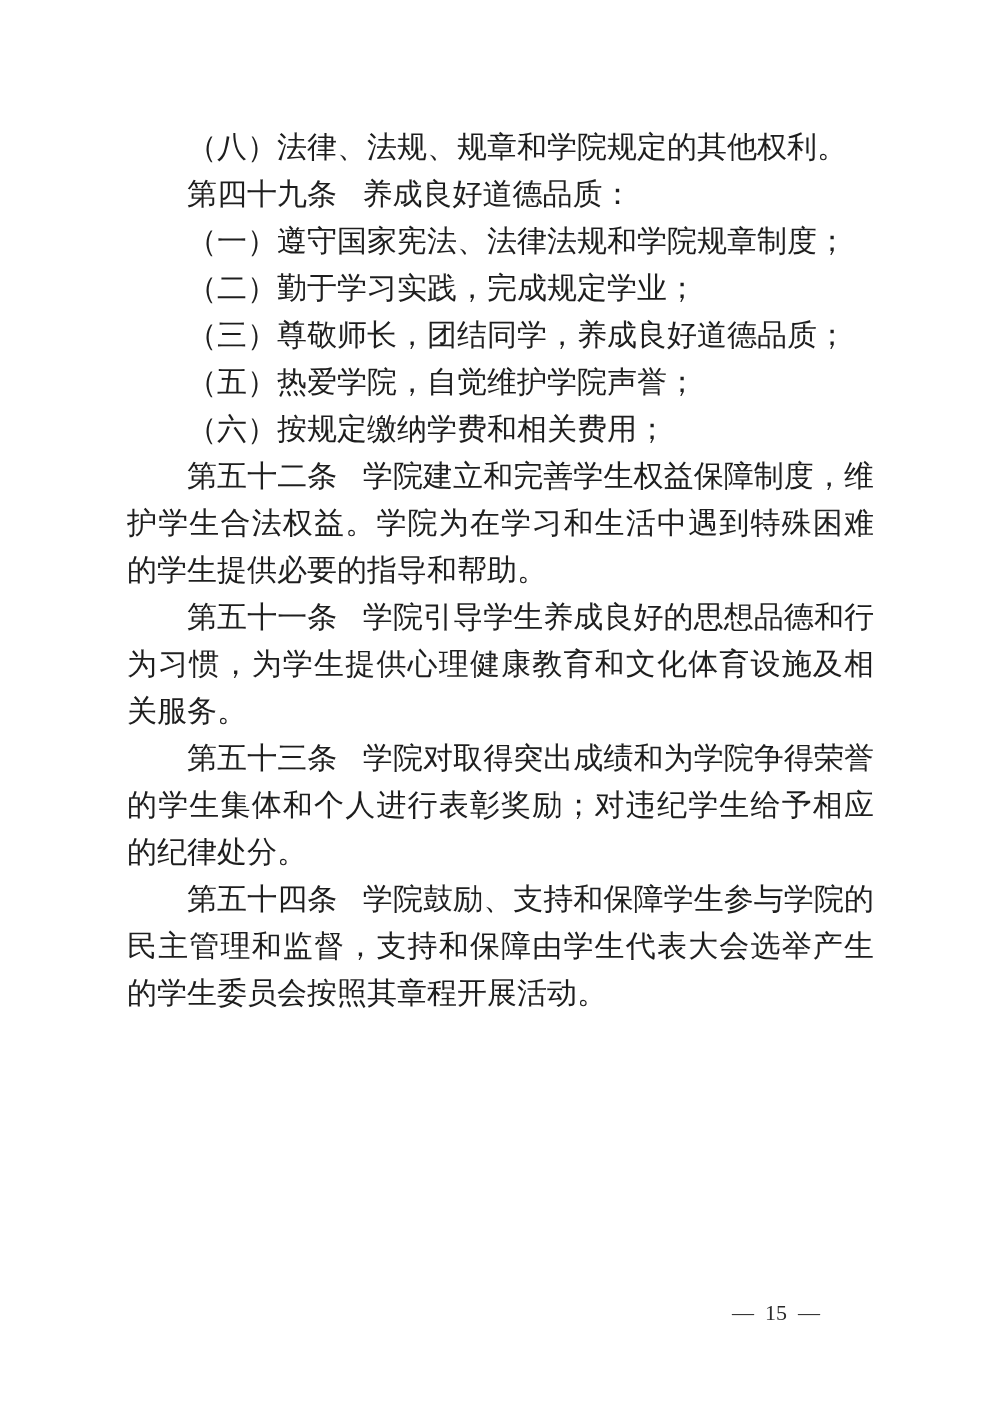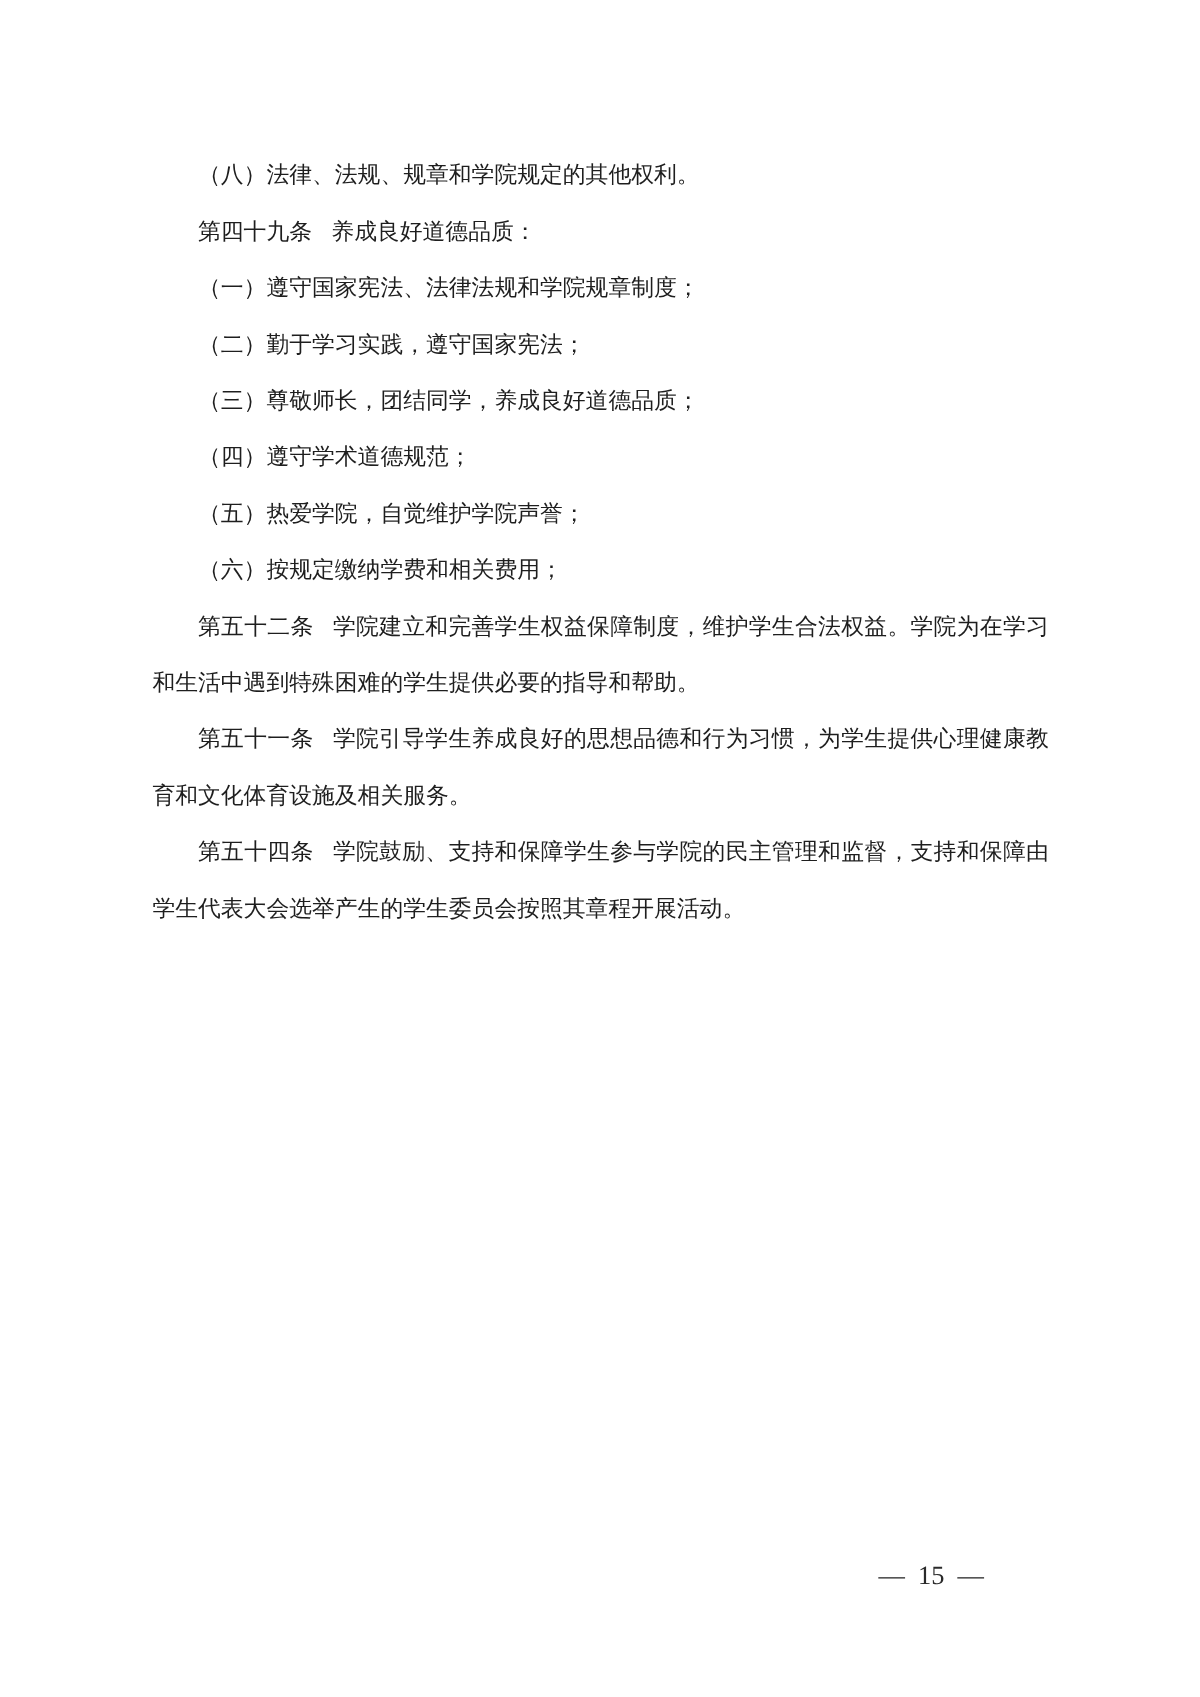--- a/index.html
+++ b/index.html
@@ -13,21 +13,21 @@
     overflow: hidden;
     font-family: "Liberation Serif", "DejaVu Serif", serif;
   }
   .doc-body {
     position: absolute;
     top: 123px;
     left: 127px;
     width: 747px;
   }
   .para {
-    font-size: 19px;
+    font-size: 30px;
     line-height: 47px;
     color: #1e1e1e;
     text-indent: 2em;
     text-align: justify;
     font-weight: normal;
   }
   .article-label { margin-right: 0.85em; margin-top: 28px; }
   .article-label:empty { display: none; }
   .page-footer {
     position: absolute;
@@ -47,36 +47,36 @@
 <div class="page">
 
   <div class="doc-body">
 
     <p class="para"><span>（八）法律、法规、规章和学院规定的其他权利。</span></p>
 
     <p class="para"><span class="article-label">第四十九条</span><span>养成良好道德品质：</span></p>
 
     <p class="para"><span>（一）遵守国家宪法、法律法规和学院规章制度；</span></p>
 
-    <p class="para"><span>（二）勤于学习实践，遵守国家宪法；</span></p>
+    <p class="para"><span>（二）勤于学习实践，完成规定学业；</span></p>
 
     <p class="para"><span>（三）尊敬师长，团结同学，养成良好道德品质；</span></p>
 
-    <p class="para"><span>（四）遵守学术道德规范；</span></p>
 
     <p class="para"><span>（五）热爱学院，自觉维护学院声誉；</span></p>
 
     <p class="para"><span>（六）按规定缴纳学费和相关费用；</span></p>
 
 
 
     <p class="para"><span class="article-label">第五十二条</span><span>学院建立和完善学生权益保障制度，维护学生合法权益。学院为在学习和生活中遇到特殊困难的学生提供必要的指导和帮助。</span></p>
 
     <p class="para"><span class="article-label">第五十一条</span><span>学院引导学生养成良好的思想品德和行为习惯，为学生提供心理健康教育和文化体育设施及相关服务。</span></p>
 
+    <p class="para"><span class="article-label">第五十三条</span><span>学院对取得突出成绩和为学院争得荣誉的学生集体和个人进行表彰奖励；对违纪学生给予相应的纪律处分。</span></p>
 
     <p class="para"><span class="article-label">第五十四条</span><span>学院鼓励、支持和保障学生参与学院的民主管理和监督，支持和保障由学生代表大会选举产生的学生委员会按照其章程开展活动。</span></p>
 
 
   </div>
 
   <div class="page-footer">
     <span>—</span>
     <span>15</span>
     <span>—</span>

